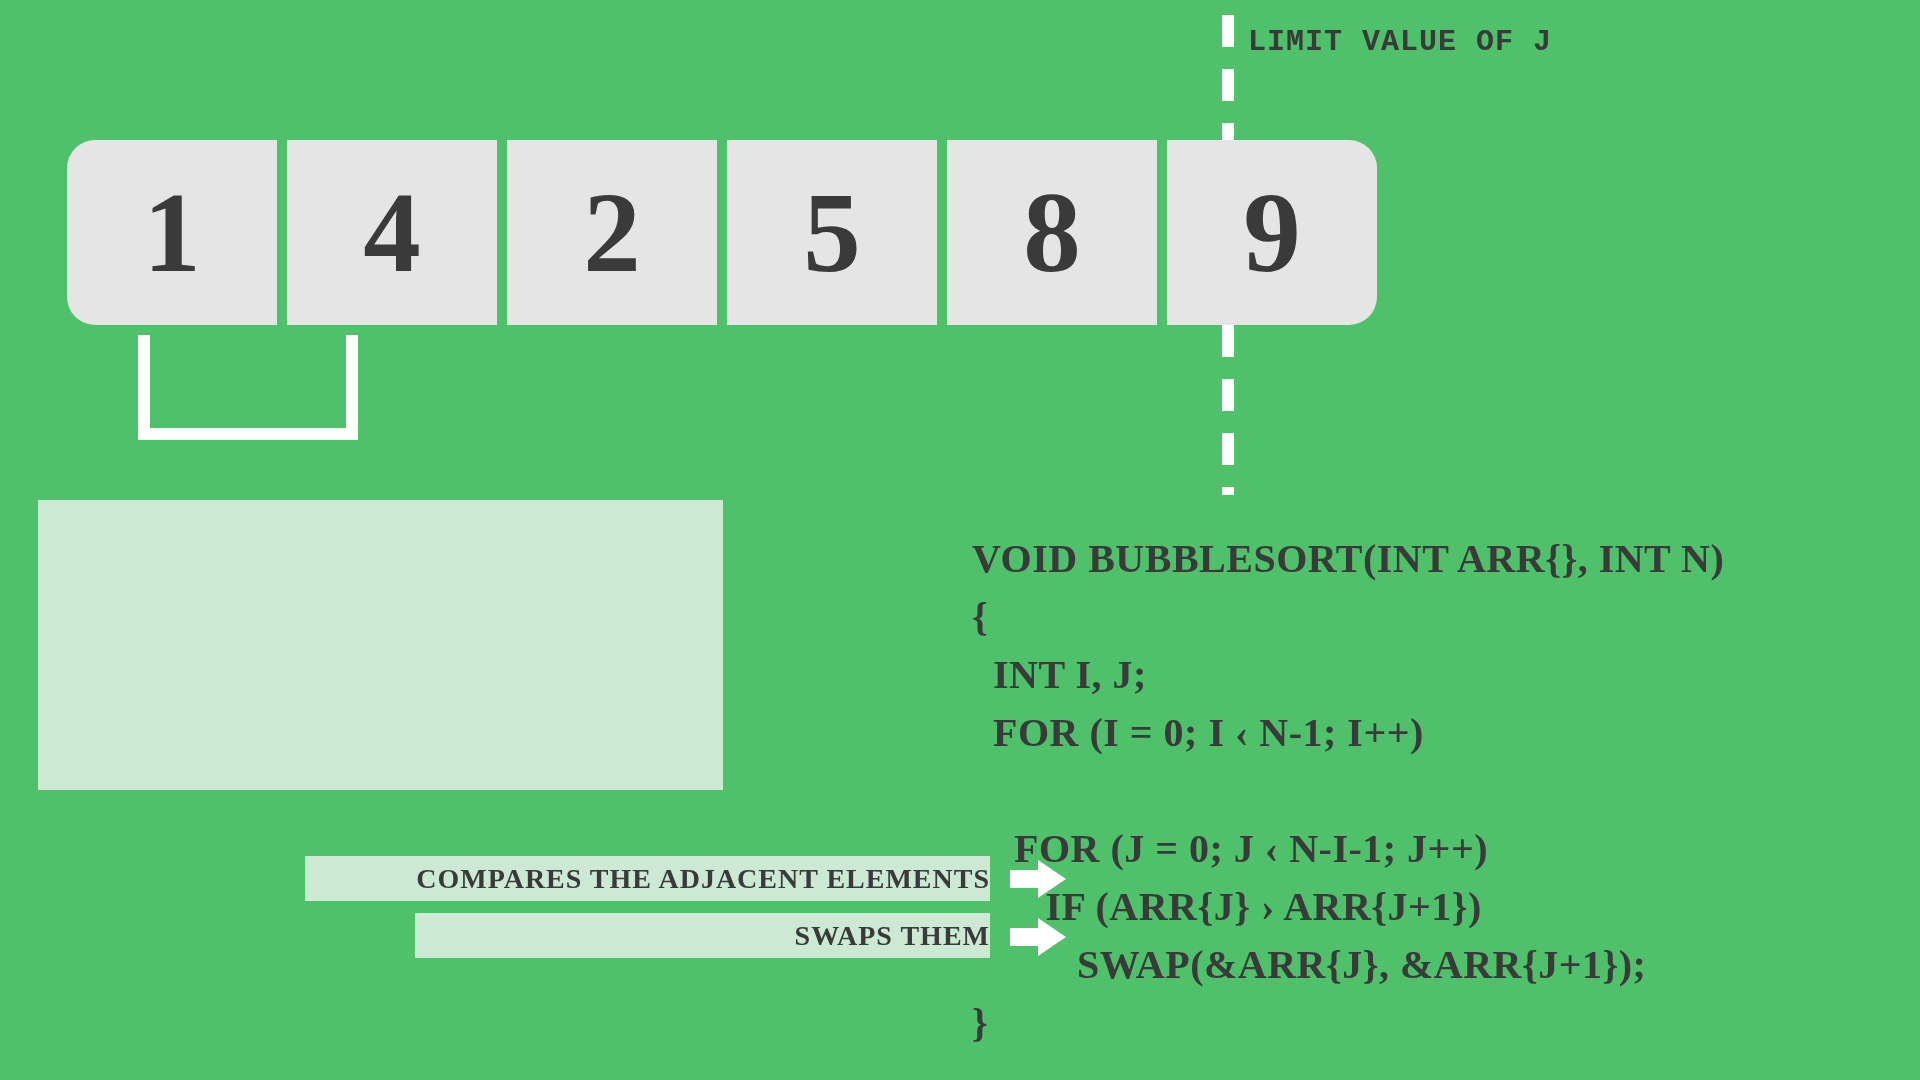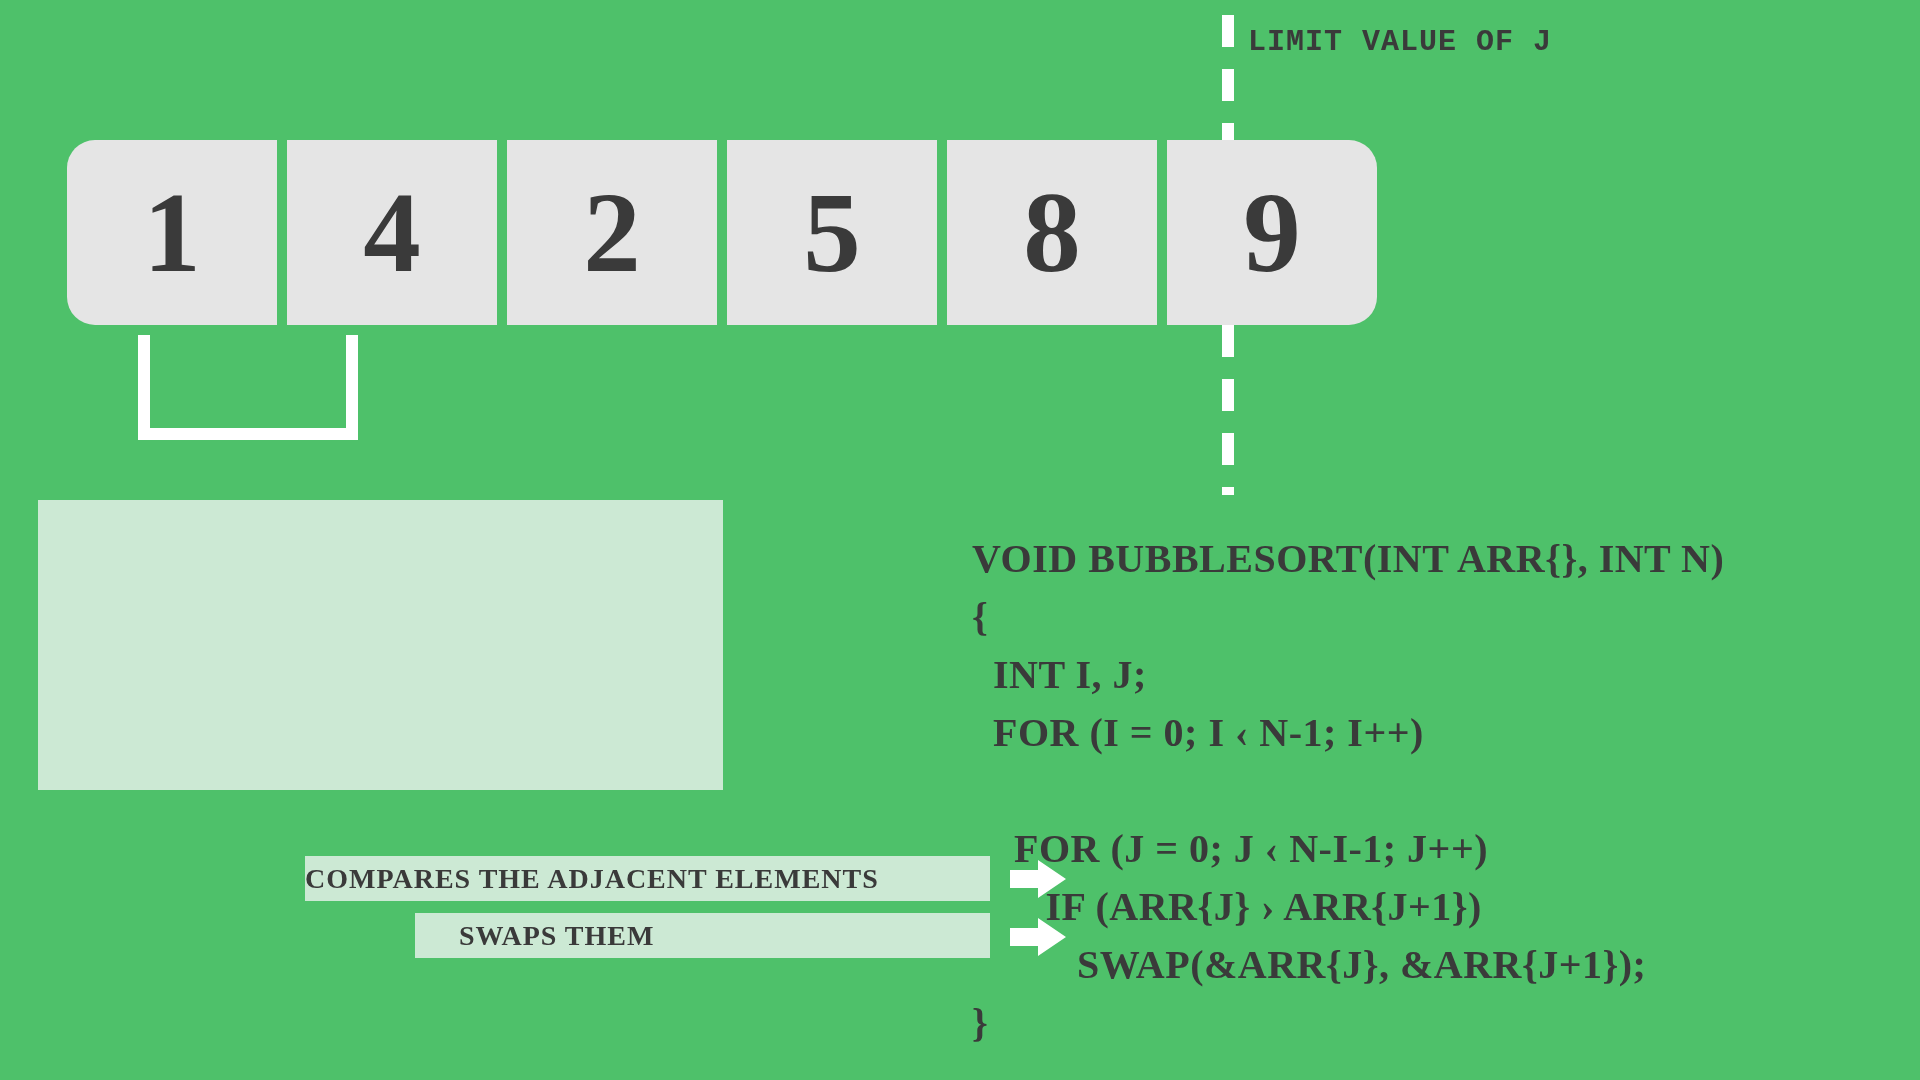--- a/index.html
+++ b/index.html
@@ -77,21 +77,21 @@
 
   .annot {
     position: absolute;
     background: #cce9d4;
     color: #3a3a3a;
     font-size: 28px;
     font-weight: 900;
     letter-spacing: 1px;
     height: 45px;
     line-height: 45px;
-    text-align: left;
+    text-align: right;
   }
   .annot.compare { top: 856px; left: 305px; width: 685px; }
   .annot.swap    { top: 913px; left: 415px; width: 575px; padding-left: 44px; }
 
   .arrow {
     position: absolute;
     width: 56px;
     height: 38px;
   }
   .arrow.a1 { top: 860px; left: 1010px; }

